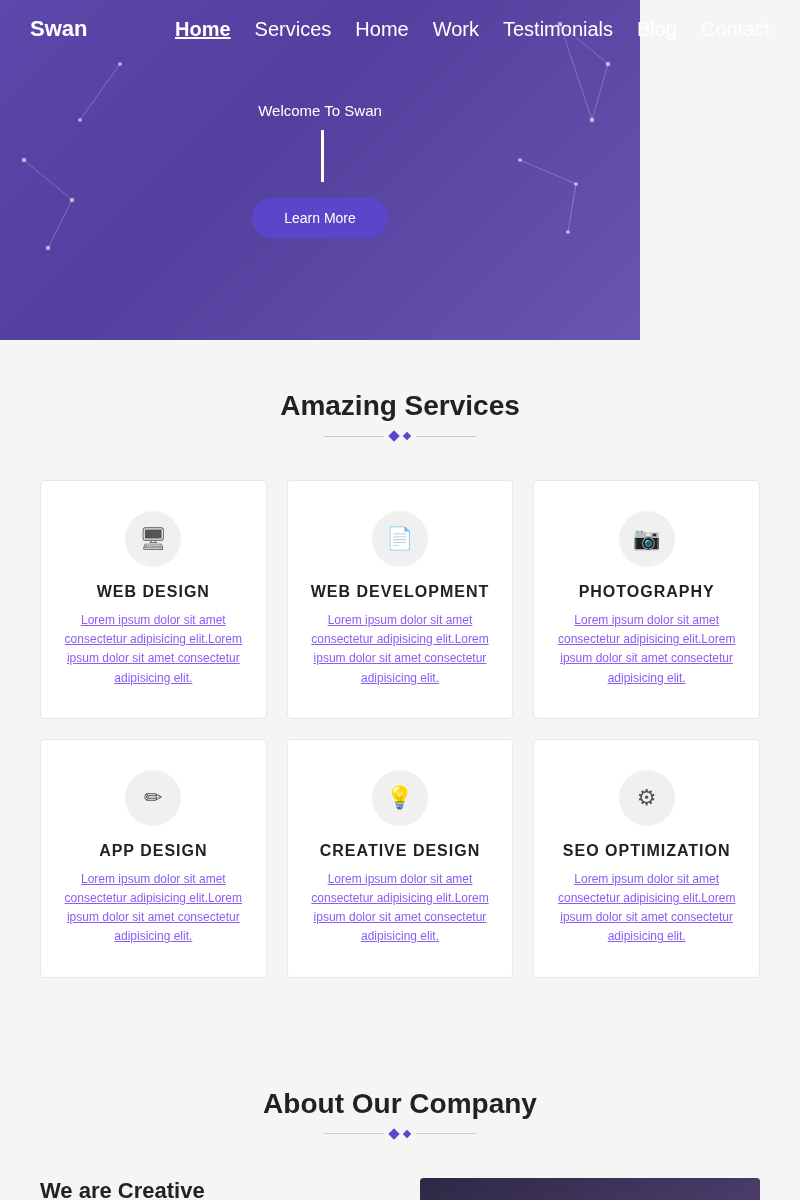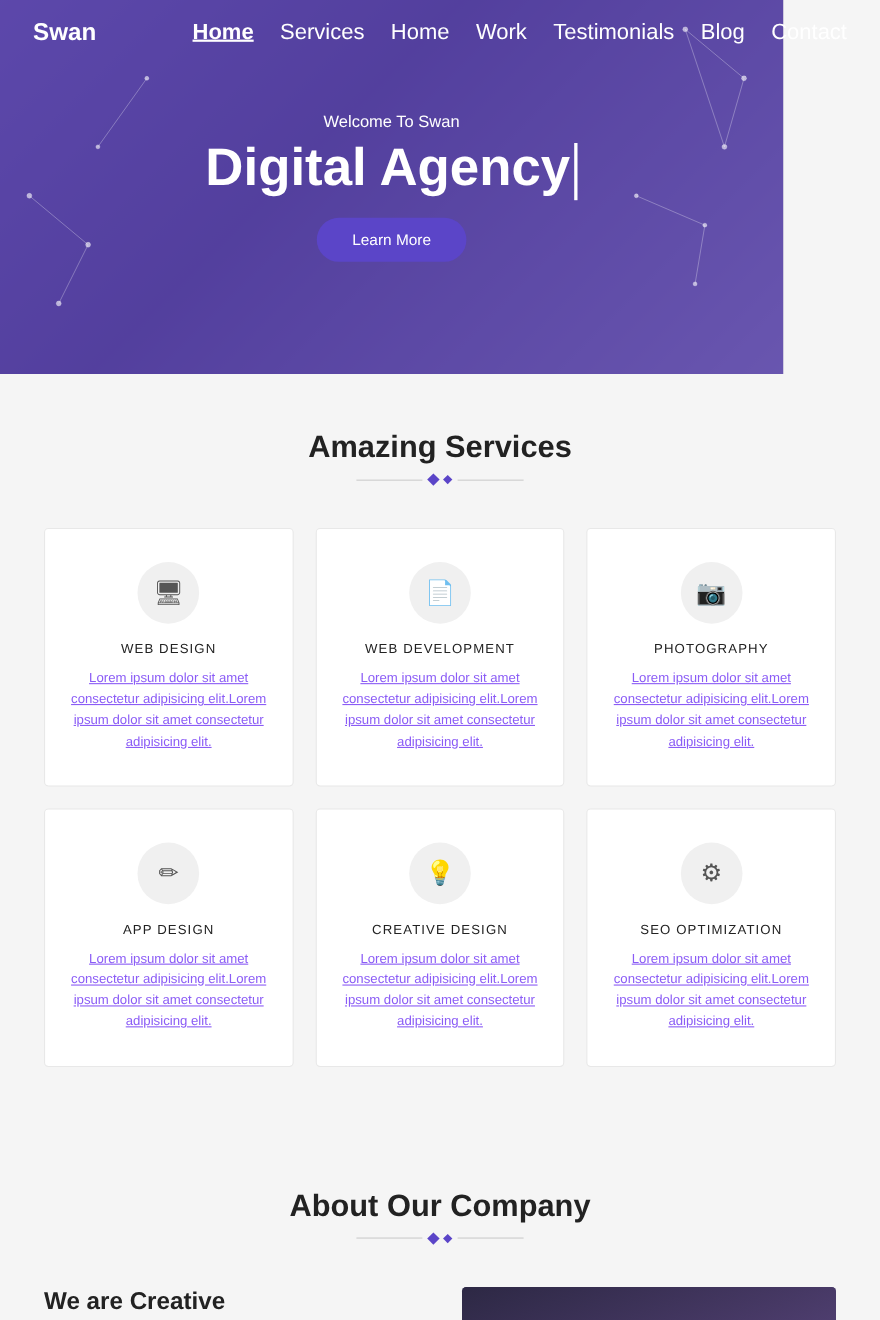--- a/index.html
+++ b/index.html
@@ -31,21 +31,21 @@
       font-size: 20px;
     }
     .nav-links li.active a {
       text-decoration: underline;
       font-weight: bold;
     }
 
     
     .hero {
       position: relative;
-      width: 712px;
+      width: 640px;
       height: 340px;
       background: #5a4a9a;
       overflow: hidden;
       display: flex;
       align-items: center;
       justify-content: center;
     }
     .hero-overlay {
       position: absolute;
       inset: 0;
@@ -164,22 +164,22 @@
       display: flex;
       align-items: center;
       justify-content: center;
       margin: 0 auto 16px;
     }
     .service-icon {
       font-size: 22px;
       color: #555;
     }
     .service-title {
-      font-size: 12px;
-      font-weight: normal;
+      font-size: 16px;
+      font-weight: bold;
       letter-spacing: 1px;
       color: #222;
       margin-bottom: 10px;
       text-transform: uppercase;
     }
     .service-desc {
       font-size: 12px;
       color: #8b5cf6;
       line-height: 1.6;
       text-align: center;
@@ -256,21 +256,21 @@
         <circle cx="720" cy="230" r="2"></circle>
         <circle cx="710" cy="290" r="2"></circle>
         <circle cx="150" cy="80" r="2"></circle>
         <circle cx="100" cy="150" r="2"></circle>
         <line x1="150" y1="80" x2="100" y2="150"></line>
       </g>
     </svg>
     <div class="hero-content">
       <p class="hero-welcome">Welcome To Swan</p>
       <h1 class="hero-title">
-        <span>Digital Agency</span><span class="hero-cursor"></span>
+        <span class="hero-cursor"></span>
       </h1>
       <button class="btn-learn">Learn More</button>
     </div>
   </div>
 
   <nav class="navbar">
     <div class="logo">Swan</div>
     <ul class="nav-links">
       <li class="active"><a href="#">Home</a></li>
       <li><a href="#">Services</a></li>

